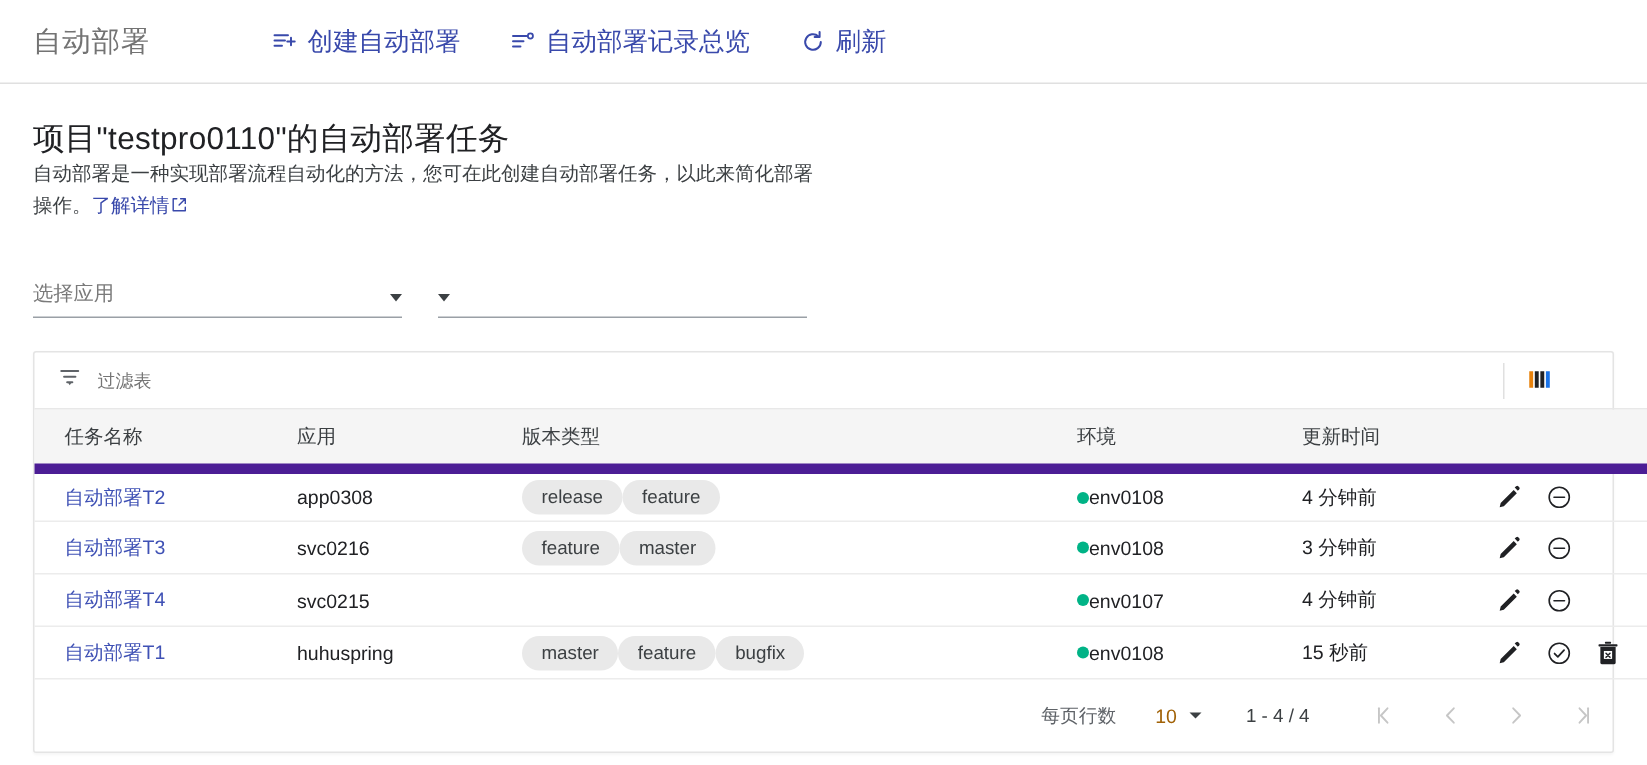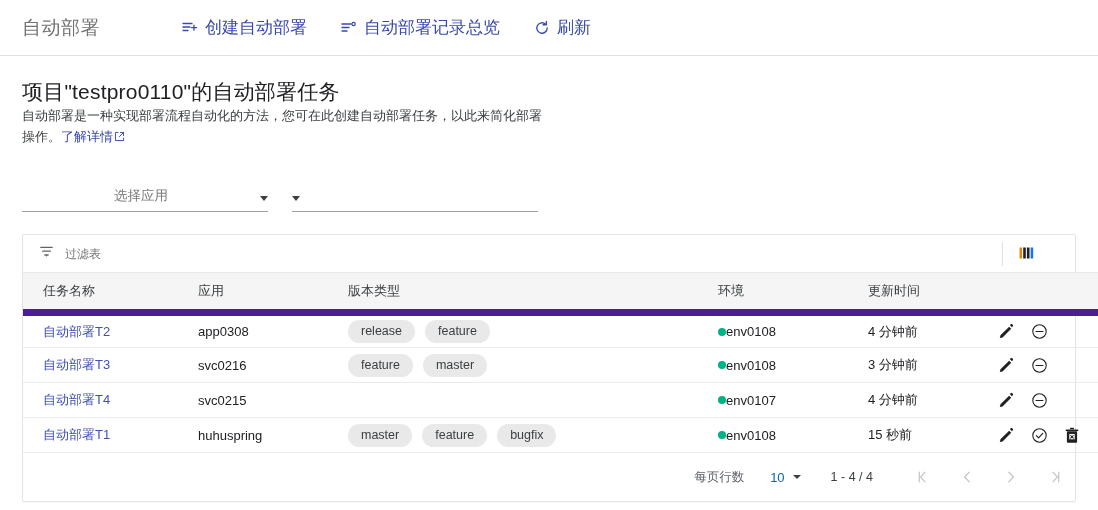--- a/index.html
+++ b/index.html
@@ -74,21 +74,20 @@
     border-bottom: 1px solid #9aa0a6;
     padding: 0 0 6px 0;
     display: flex;
     align-items: flex-end;
     cursor: pointer;
   }
   .select-label {
     font-size: 13.5px;
     color: #7a7a7a;
     flex: 1;
-    text-align: center;
   }
   .caret {
     width: 0; height: 0;
     border-left: 4.5px solid transparent;
     border-right: 4.5px solid transparent;
     border-top: 5px solid #3c4043;
     margin-bottom: 4px;
   }
 
   
@@ -148,21 +147,21 @@
   .c-type  { width: 370px; }
   .c-env   { width: 150px; }
   .c-time  { width: 130px; }
   .c-act   { width: 100px; }
 
   .task-link {
     color: #3f51b5;
     text-decoration: none;
     cursor: pointer;
   }
-  .chips { display: flex; gap: 10px; align-items: center; }
+  .chips { display: flex; align-items: center; }
   .chip {
     background: #e9e9e9;
     color: #3c4043;
     border-radius: 13px;
     font-size: 12.5px;
     padding: 4px 13px;
     line-height: 15px;
     white-space: nowrap;
   }
   .env-cell { display: flex; align-items: center; gap: 0; }
@@ -177,21 +176,21 @@
     justify-content: flex-end;
     gap: 0;
     height: 48px;
     padding-right: 6px;
     font-size: 12.5px;
     color: #5f6368;
   }
   .pager-label { margin-right: 26px; }
   .rows-select {
     display: flex; align-items: center; gap: 8px;
-    cursor: pointer; color: #0369a1; font-size: 13px;
+    cursor: pointer; color: #a16207; font-size: 13px;
     margin-right: 30px;
   }
   .rows-caret {
     width: 0; height: 0;
     border-left: 4px solid transparent;
     border-right: 4px solid transparent;
     border-top: 4.5px solid #3c4043;
   }
   .range { color: #3c4043; font-size: 12.5px; margin-right: 36px; }
   .nav-btns { display: flex; align-items: center; gap: 16px; }

